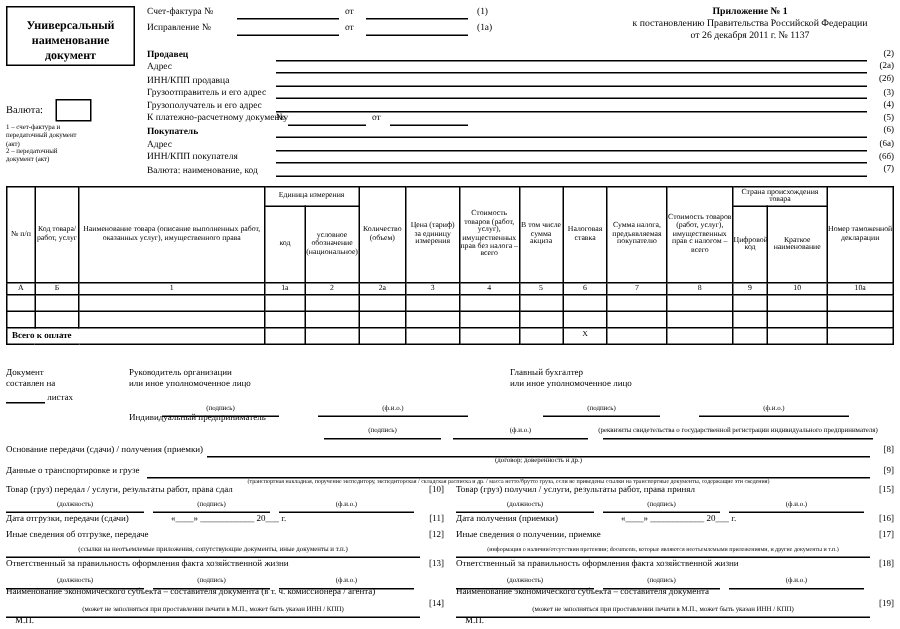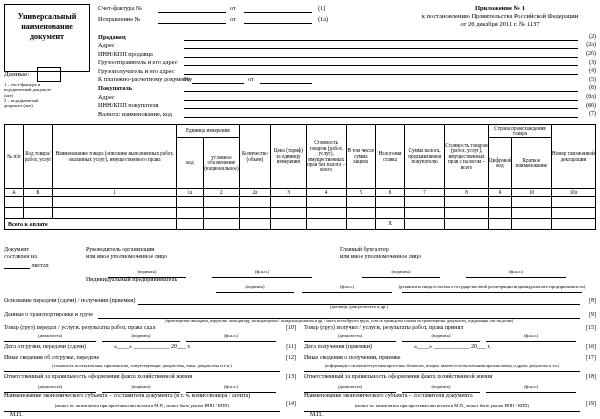--- a/index.html
+++ b/index.html
@@ -4,21 +4,21 @@
 <style>
   html,body{margin:0;padding:0;background:#fff;}
   body{font-family:"Liberation Serif", serif; color:#000;}
   #page{position:relative;width:600px;height:419px;overflow:hidden;background:#fff;}
   .bx{box-sizing:border-box;}
   table{border-collapse:collapse;}
   .thin td,.thin th{border:1px solid #000;}
   .b{font-weight:bold;}
   .f6{font-size:6px;line-height:1.1;}
   .f7{font-size:7px;line-height:1.1;}
-  #titleBox{position:absolute;left:4px;top:4px;width:86px;height:68px;border:1px solid #000;}
+  #titleBox{position:absolute;left:4px;top:4px;width:86px;height:40px;border:1px solid #000;}
   #titleBox .t{font-size:8px;line-height:1.25;text-align:center;font-weight:bold;padding-top:7px;}
   #statusRow{position:absolute;left:4px;top:64px;width:90px;}
   #statusBox{width:22px;height:13px;border:1px solid #000;display:inline-block;vertical-align:middle;}
   #statusLbl{display:inline-block;font-size:7px;vertical-align:middle;margin-right:4px;}
   #statusNote{position:absolute;left:4px;top:82px;width:92px;font-size:4.6px;line-height:1.15;}
   #invBlock{position:absolute;left:98px;top:4px;width:300px;}
   .dash{border-bottom:1px solid #000;display:inline-block;height:8px;vertical-align:bottom;}
   #rightHdr{position:absolute;left:404px;top:4px;width:192px;text-align:center;font-size:6.5px;line-height:1.25;}
   
   #fields{position:absolute;left:98px;top:32px;width:498px;}
@@ -46,21 +46,21 @@
 
   <div id="titleBox" class="bx">
     <div class="t">
       <div>Универсальный</div>
       <div>наименование</div>
       <div>документ</div>
     </div>
   </div>
 
   <div id="statusRow">
-    <span id="statusLbl">Данные:</span>
+    <span id="statusLbl">Валюта:</span>
     <span id="statusBox"></span>
   </div>
   <div id="statusNote">
     <div>1 – счет-фактура и</div>
     <div>передаточный документ</div>
     <div>(акт)</div>
     <div>2 – передаточный</div>
     <div>документ (акт)</div>
   </div>
 

